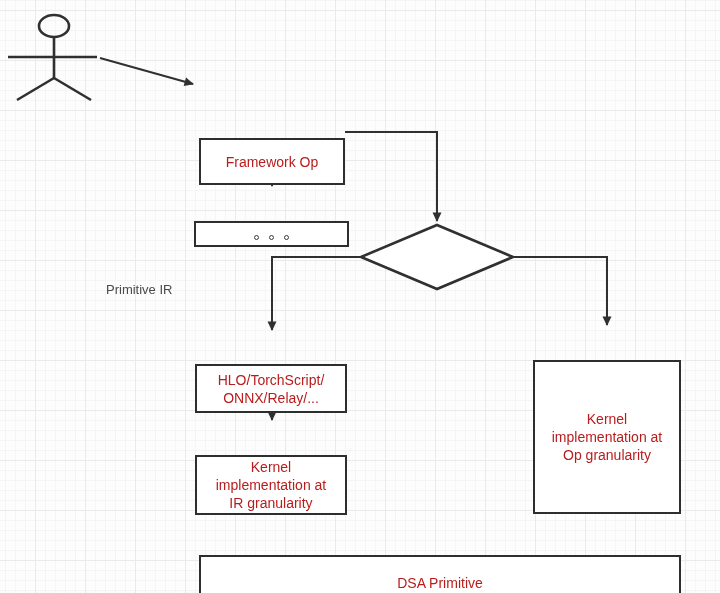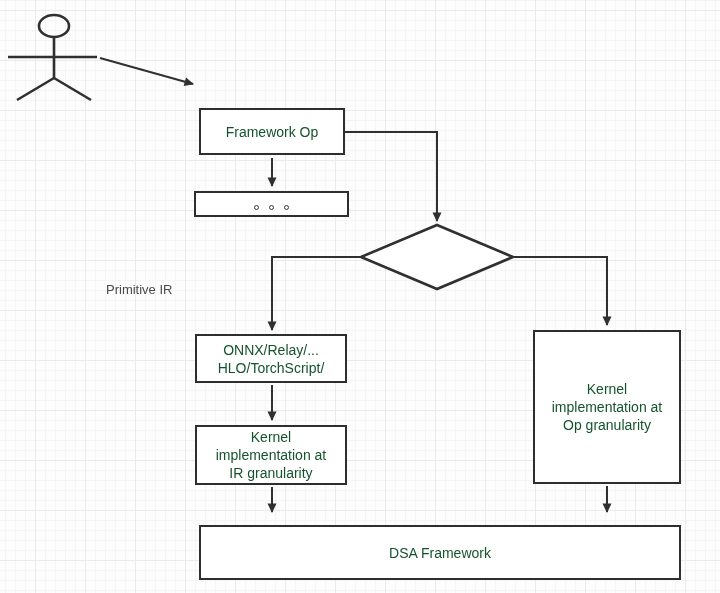--- a/index.html
+++ b/index.html
@@ -28,28 +28,29 @@
   }
   .stroke { stroke: #303030; fill: none; }
   .w2  { stroke-width: 2px; }
   .w25 { stroke-width: 2.6px; }
   .diamond { fill: #ffffff; }
 
   .box {
     position: absolute;
     background: #ffffff;
     border: 2px solid #2e2e2e;
-    color: #14532d;
+    color: #b91c1c;
     font-size: 14px;
     line-height: 18px;
     display: flex;
     flex-direction: column;
     align-items: center;
     justify-content: center;
     text-align: right;
+    margin-top: 30px;
   }
 
   .floating-label {
     position: absolute;
     color: #4a4a4a;
     font-size: 13px;
     white-space: nowrap;
   }
 
   .dots { display: flex; align-items: center; margin-top: 7px; }
@@ -118,34 +119,34 @@
     <span class="dots">
       <span class="dot"></span>
         <span class="dot"></span>
         <span class="dot"></span>
     </span>
   </div>
 
   <div class="floating-label" style="left:106px; top:282px;">Primitive IR</div>
 
   <div class="box" style="left:195px; top:334px; width:152px; height:49px;">
+    <div>HLO/TorchScript/</div>
     <div>ONNX/Relay/...</div>
-    <div>HLO/TorchScript/</div>
   </div>
 
   <div class="box" style="left:195px; top:425px; width:152px; height:60px;">
     <div>Kernel</div>
     <div>implementation at</div>
     <div>IR granularity</div>
   </div>
 
   <div class="box" style="left:533px; top:330px; width:148px; height:154px;">
     <div>Kernel</div>
     <div>implementation at</div>
     <div>Op granularity</div>
   </div>
 
   <div class="box" style="left:199px; top:525px; width:482px; height:55px;">
-    <span>DSA Framework</span>
+    <span>DSA Primitive</span>
   </div>
 
 
 </div>
 
 </body></html>

